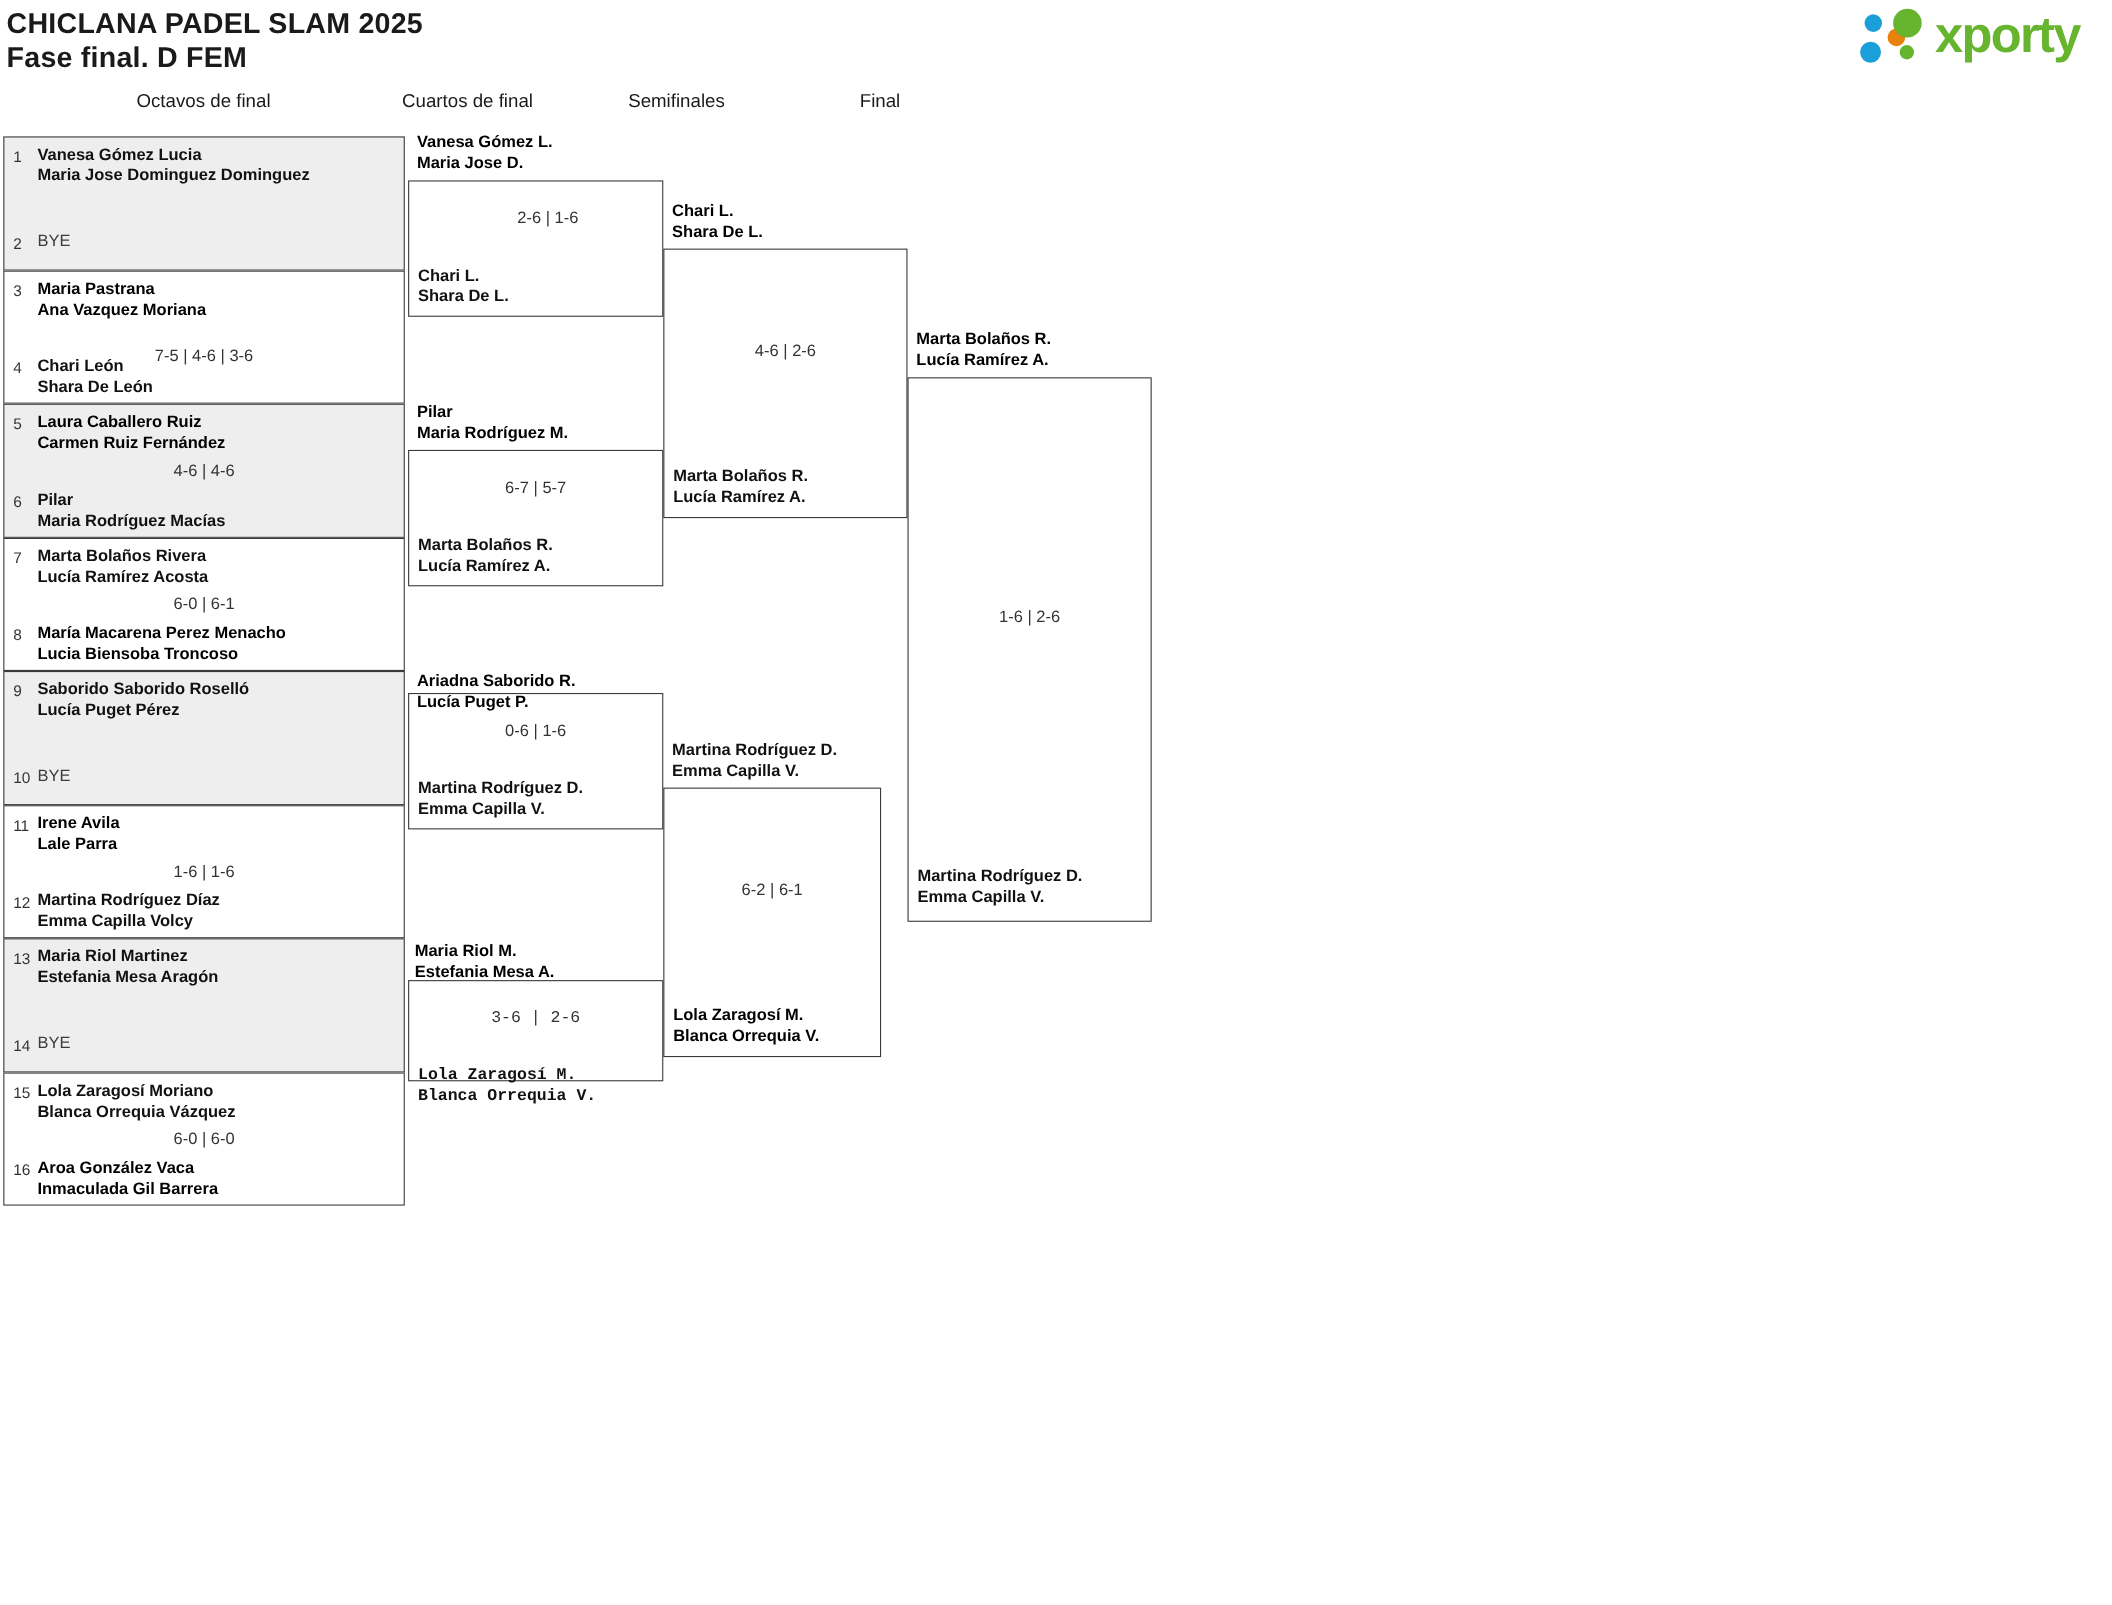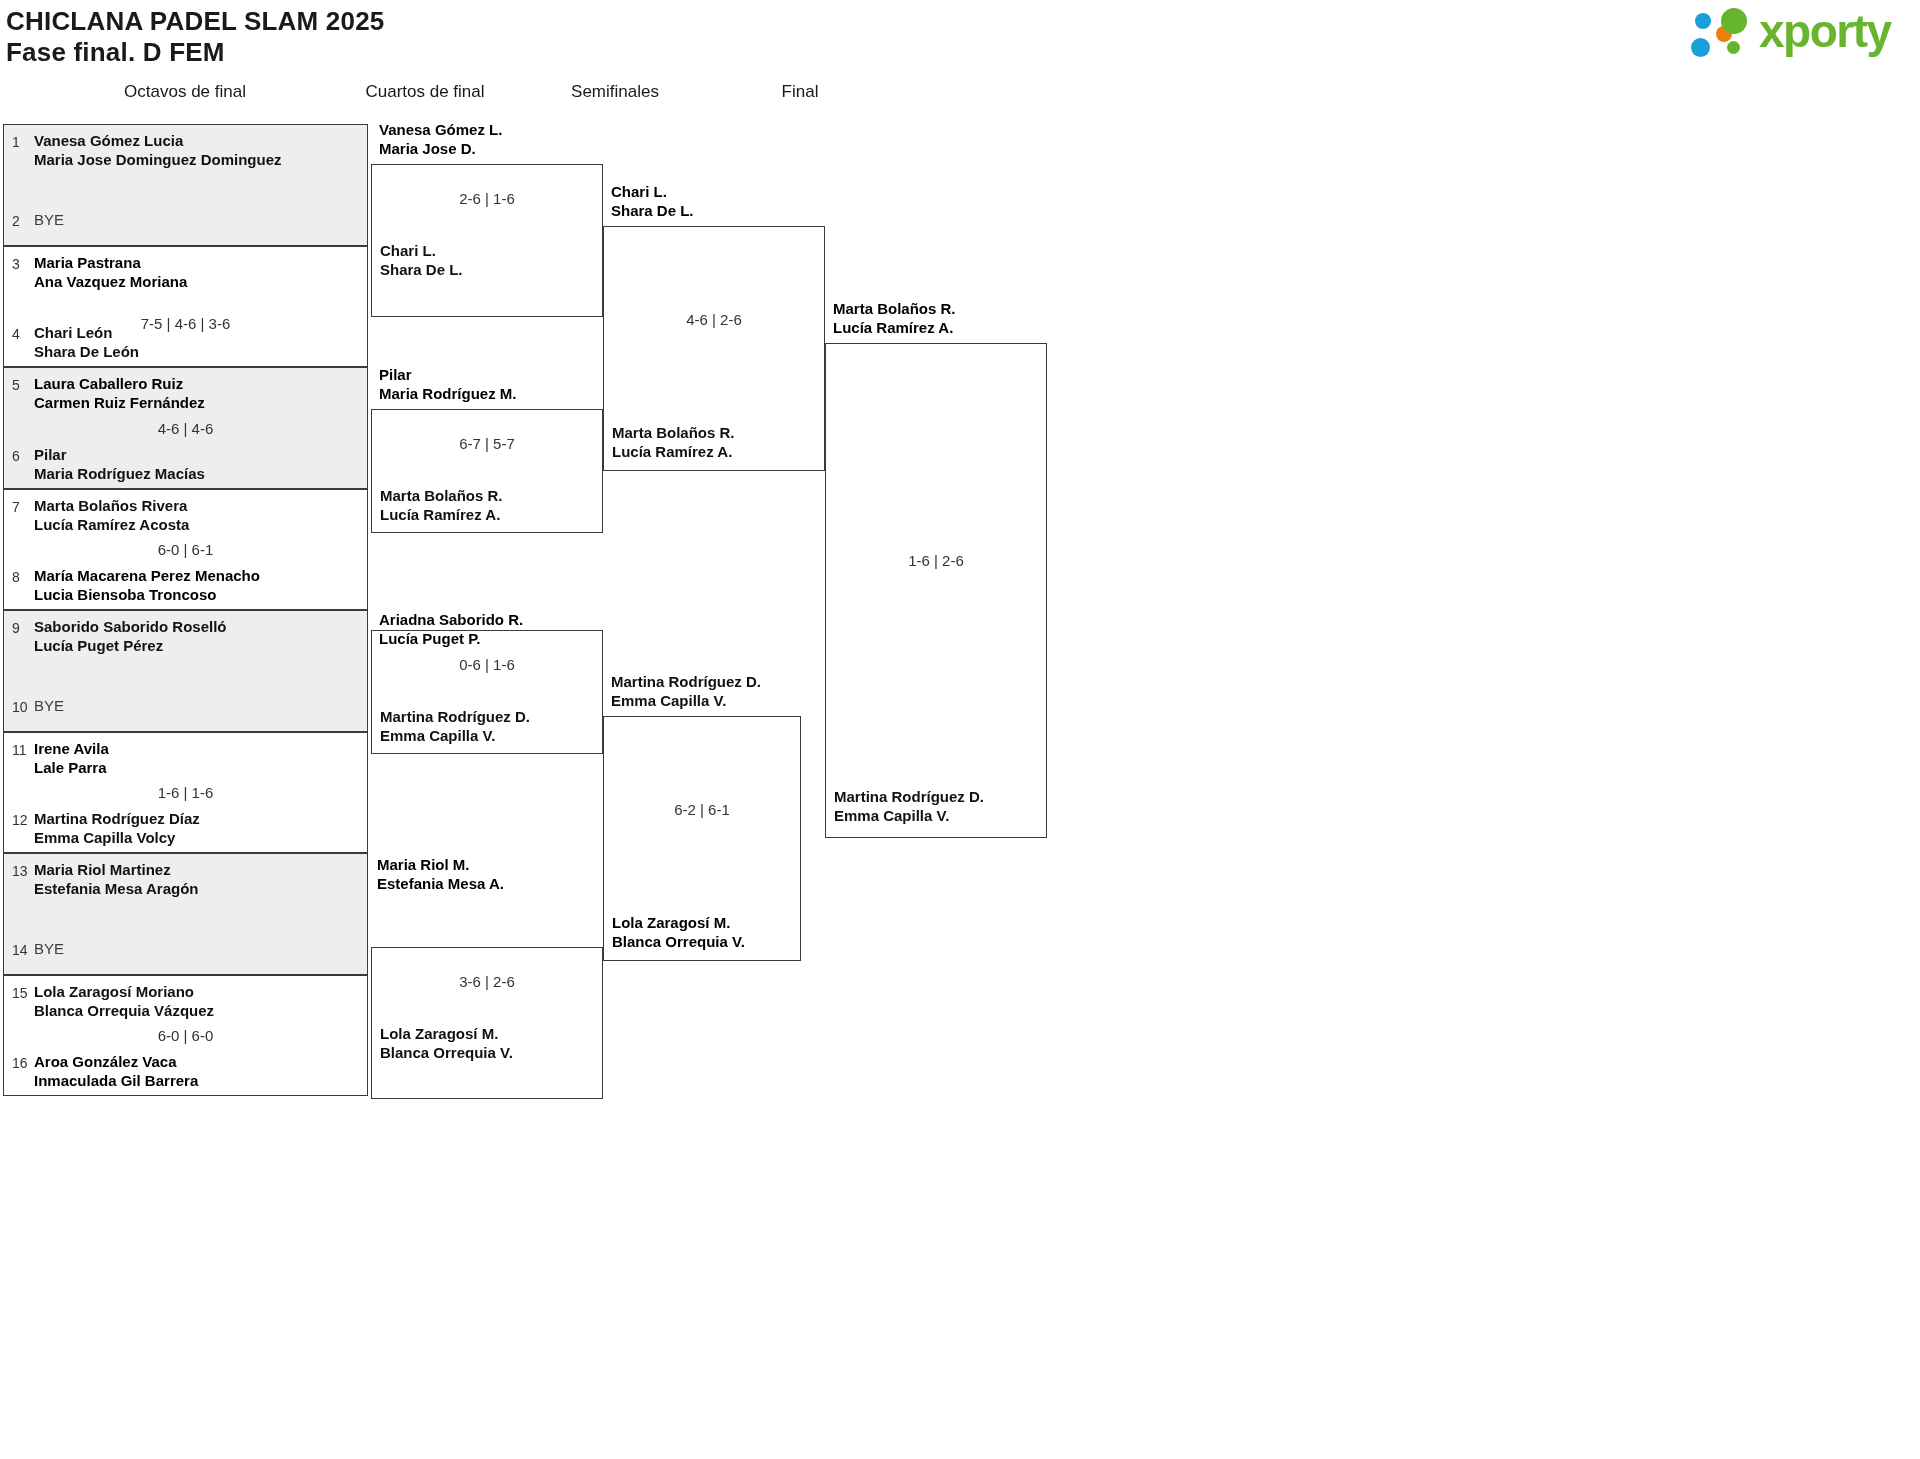--- a/index.html
+++ b/index.html
@@ -320,21 +320,21 @@
           <div class="n">Inmaculada Gil Barrera</div>
         </div>
       </div>
     </div>
     <div class="feed-label loser" style="left: 379px; top: 120px;">
       <div class="seed-names">
         <div class="n">Vanesa Gómez L.</div>
         <div class="n">Maria Jose D.</div>
       </div>
     </div>
-    <div class="match-box" style="left: 371px; top: 164px; width: 232px; height: 153px;">
+    <div class="match-box" style="left: 371px; top: 164px; width: 232px; height: 124px; padding-left: 11px;">
       <div class="box-score" style="top: 25px;">2-6 | 1-6</div>
       <div class="box-team winner" style="left: 8px; top: 76px;">
         <div class="seed-names">
           <div class="n">Chari L.</div>
           <div class="n">Shara De L.</div>
         </div>
       </div>
     </div>
     <div class="feed-label loser" style="left: 379px; top: 365px;">
       <div class="seed-names">
@@ -365,21 +365,21 @@
           <div class="n">Emma Capilla V.</div>
         </div>
       </div>
     </div>
     <div class="feed-label loser" style="left: 377px; top: 855px;">
       <div class="seed-names">
         <div class="n">Maria Riol M.</div>
         <div class="n">Estefania Mesa A.</div>
       </div>
     </div>
-    <div class="match-box" style="left: 371px; top: 947px; width: 232px; height: 152px;">
+    <div class="match-box" style="left: 371px; top: 891px; width: 232px; height: 92px; font-family: Liberation Mono, monospace;">
       <div class="box-score" style="top: 25px;">3-6 | 2-6</div>
       <div class="box-team winner" style="left: 8px; top: 76px;">
         <div class="seed-names">
           <div class="n">Lola Zaragosí M.</div>
           <div class="n">Blanca Orrequia V.</div>
         </div>
       </div>
     </div>
     <div class="feed-label loser" style="left: 611px; top: 182px;">
       <div class="seed-names">

